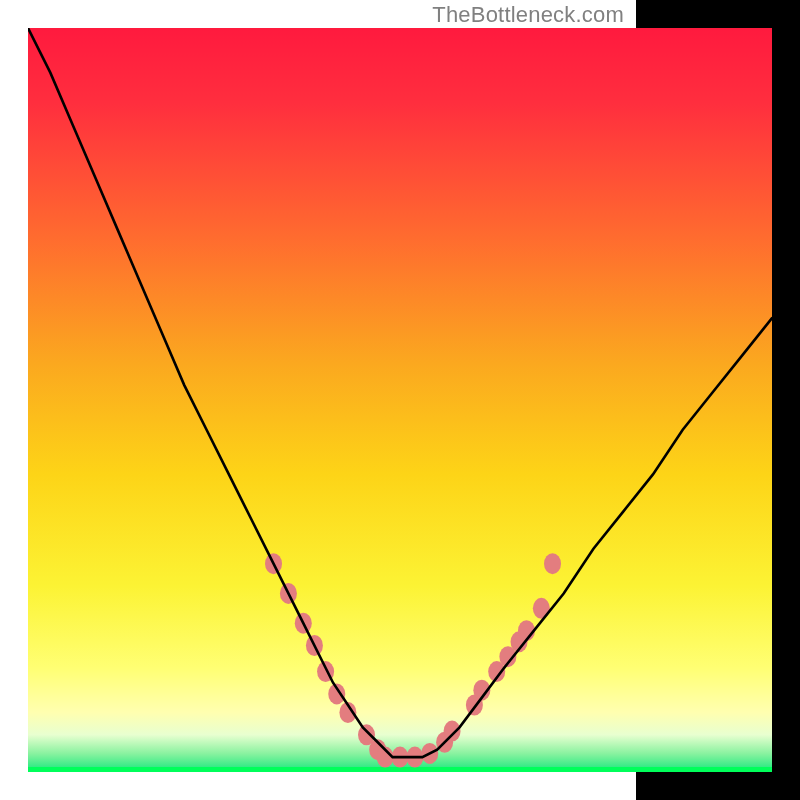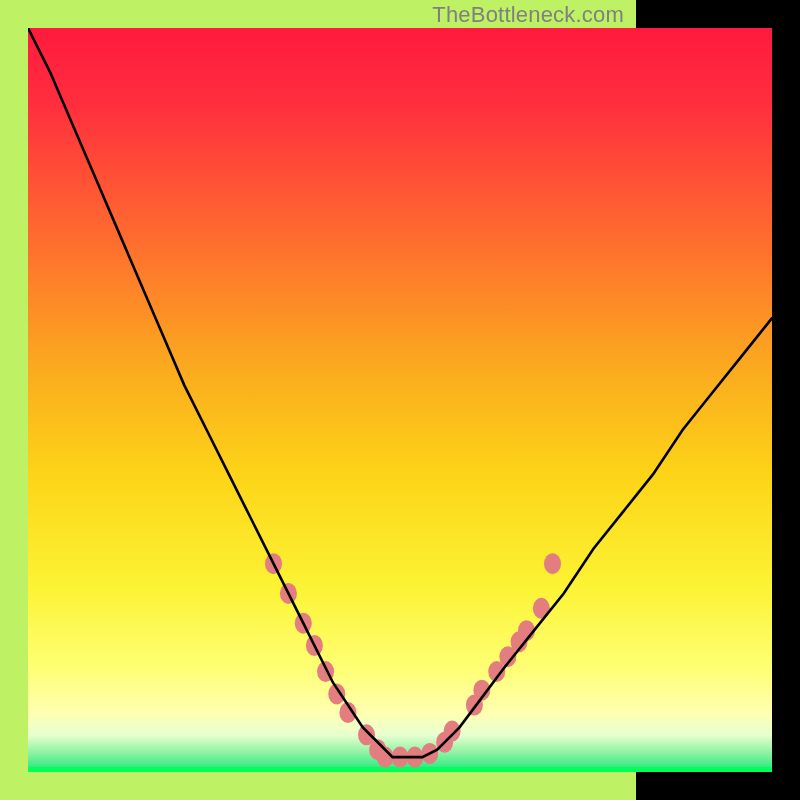--- a/index.html
+++ b/index.html
@@ -10,21 +10,21 @@
     overflow: hidden;
     background: #000;
     font-family: Arial, Helvetica, sans-serif;
   }
   .frame {
     position: absolute;
     top: 0;
     left: 0;
     width: 636px;
     height: 800px;
-    background: #bef264;
+    background: #ffffff;
   }
   .watermark {
     position: absolute;
     top: 2px;
     right: 12px;
     color: #808080;
     font-size: 22px;
     font-weight: 500;
     letter-spacing: 0.2px;
     z-index: 50;

